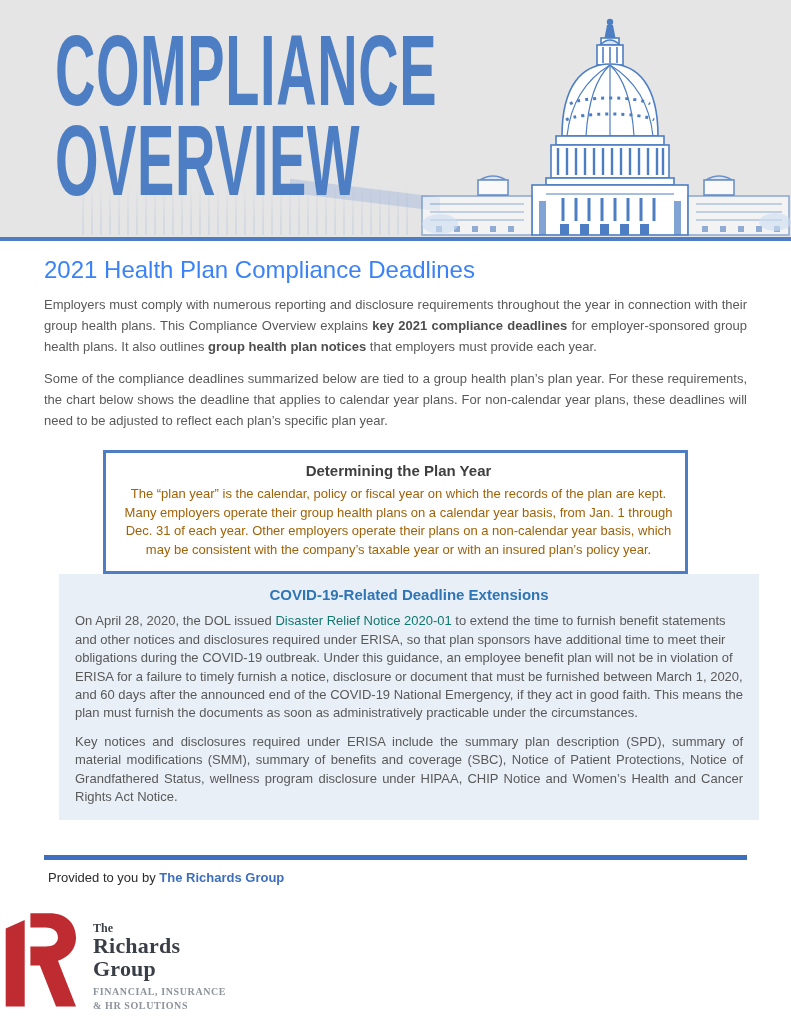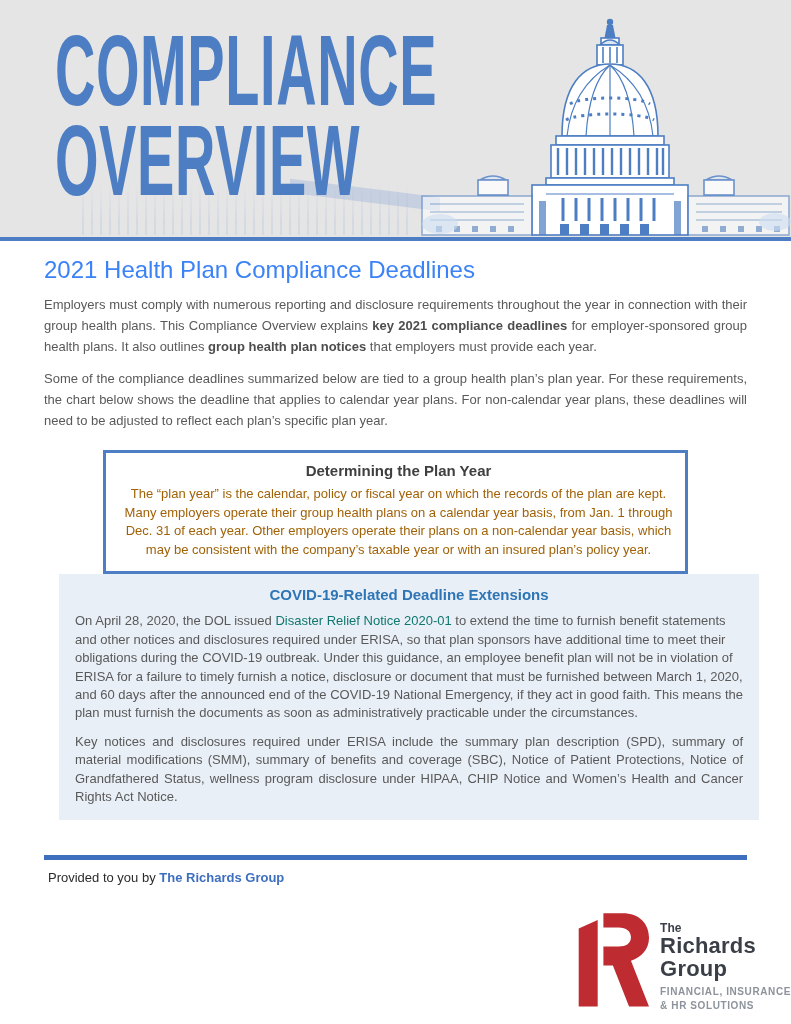--- a/index.html
+++ b/index.html
@@ -53,21 +53,21 @@
   .covid-p { font-size:13px; line-height:1.42; color:#595959; margin-bottom:10px; }
   .covid-p:last-child { margin-bottom:0; }
   .covid-p.justify { text-align:justify; }
   .doc-link { color:#0f766e; cursor:pointer; }
 
   
   .footer { position:absolute; left:0; top:855px; width:791px; }
   .footer-rule { margin:0 44px; height:5px; background:#3e6fbe; }
   .provided { margin:10px 44px 0 48px; font-size:13px; color:#2b2b2b; }
   .provided-name { color:#3e6fbe; font-weight:bold; }
-  .logo { margin-top:22px; display:flex; justify-content:flex-end; align-items:flex-start; gap:11px; }
+  .logo { margin-top:22px; display:flex; justify-content:flex-start; align-items:flex-start; gap:17px;font-family:Liberation Serif, serif; }
   .logo-text { padding-top:15px; color:#3a3f47; }
   .logo-the { font-size:12px; font-weight:bold; line-height:1; }
   .logo-big { font-size:22px; font-weight:bold; line-height:1.05; letter-spacing:0.2px; }
   .logo-tagline { margin-top:5px; font-size:10px; font-weight:bold; color:#8d939b; letter-spacing:0.6px; line-height:1.35; }
 </style>
 </head>
 <body>
 
 <div class="page">
 

